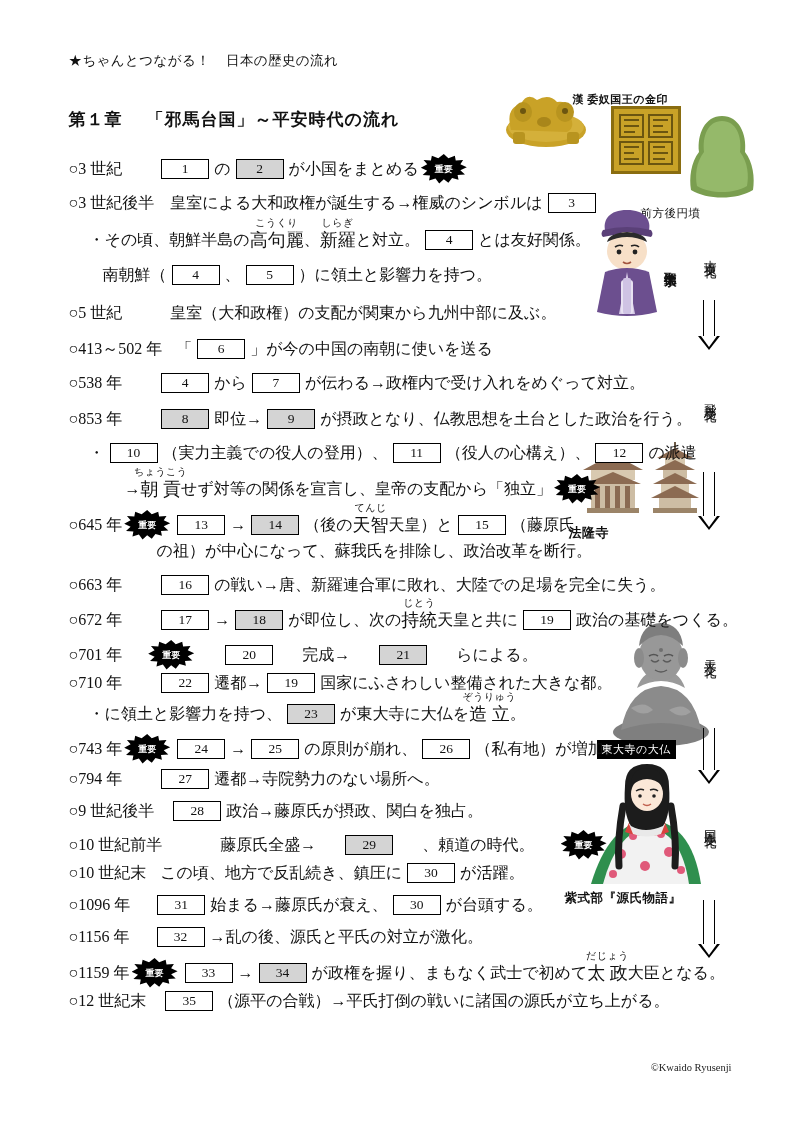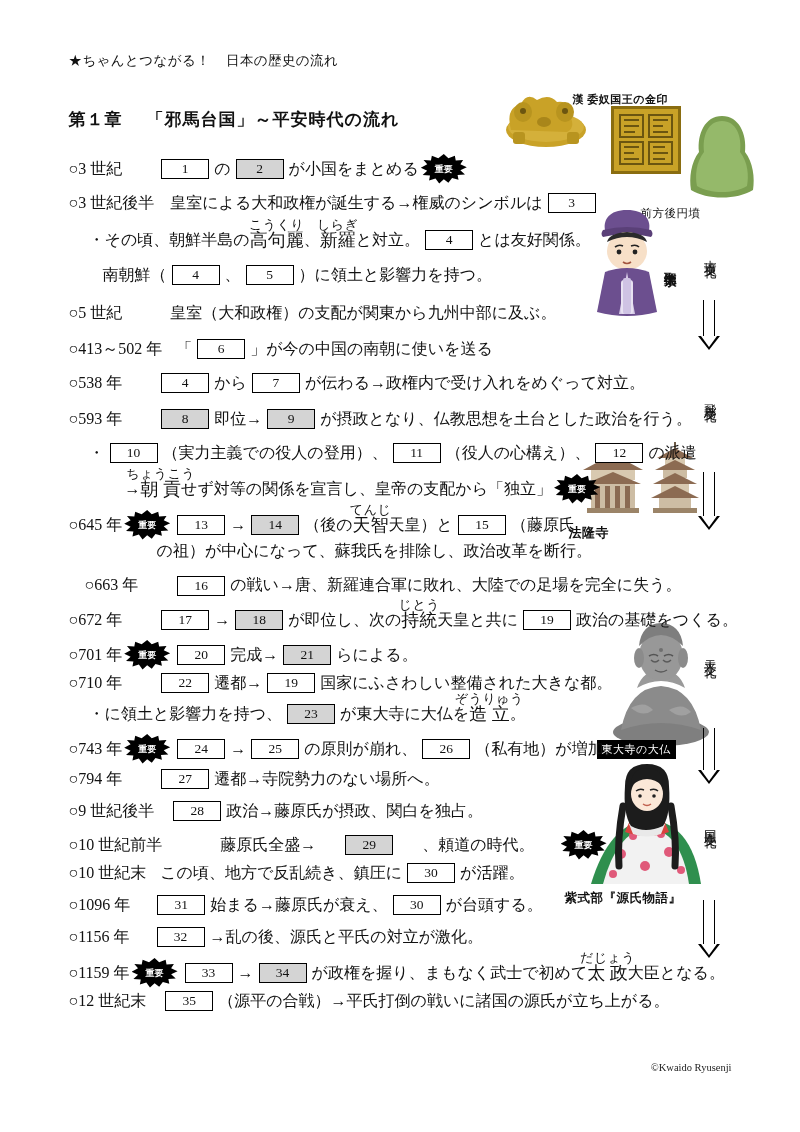--- a/index.html
+++ b/index.html
@@ -78,21 +78,21 @@
   .ruby {
     position: relative;
     display: inline-block;
   }
   .ruby > .rb { font-size: 18px; }
   .ruby > .rt {
     position: absolute;
     left: 50%;
     transform: translateX(-50%);
     top: -10px;
-    font-size: 13px;
+    font-size: 10px;
     letter-spacing: 0.5px;
     white-space: nowrap;
     line-height: 1;
   }
 
   
   .burst {
     position: relative;
     display: inline-block;
     width: 46px;
@@ -417,21 +417,21 @@
       </div>
       <div class="row" style="position: absolute; left: 0px; top: 232px;">
         <span class="txt">○538 年</span>
         <span class="ind" style="width: 34px;"></span>
         <span class="box">4</span>
         <span class="txt">から</span>
         <span class="box">7</span>
         <span class="txt">が伝わる→政権内で受け入れをめぐって対立。</span>
       </div>
       <div class="row" style="position: absolute; left: 0px; top: 268px;">
-        <span class="txt">○593 年</span>
+        <span class="txt">○853 年</span>
         <span class="ind" style="width: 34px;"></span>
         <span class="box shaded">8</span>
         <span class="txt">即位→</span>
         <span class="box shaded">9</span>
         <span class="txt">が摂政となり、仏教思想を土台とした政治を行う。</span>
       </div>
       <div class="row" style="position: absolute; left: 0px; top: 302px;">
         <span class="ind" style="width: 20px;"></span>
         <span class="txt">・</span>
         <span class="box">10</span>
@@ -463,39 +463,39 @@
         <span class="txt">（後の</span>
         <span class="ruby"><span class="rt">てんじ</span><span class="rb">天智</span></span>
         <span class="txt">天皇）と</span>
         <span class="box">15</span>
         <span class="txt">（藤原氏</span>
       </div>
       <div class="row" style="position: absolute; left: 0px; top: 400px;">
         <span class="ind" style="width: 88px;"></span>
         <span class="txt">の祖）が中心になって、蘇我氏を排除し、政治改革を断行。</span>
       </div>
-      <div class="row" style="position: absolute; left: 16px; top: 434px; align-items: flex-end;">
+      <div class="row" style="position: absolute; left: 0px; top: 434px;">
         <span class="txt">○663 年</span>
         <span class="ind" style="width: 34px;"></span>
         <span class="box">16</span>
         <span class="txt">の戦い→唐、新羅連合軍に敗れ、大陸での足場を完全に失う。</span>
       </div>
       <div class="row" style="position: absolute; left: 0px; top: 468px;">
         <span class="txt">○672 年</span>
         <span class="ind" style="width: 34px;"></span>
         <span class="box">17</span>
         <span class="txt">→</span>
         <span class="box shaded">18</span>
         <span class="txt">が即位し、次の</span>
         <span class="ruby"><span class="rt">じとう</span><span class="rb">持統</span></span>
         <span class="txt">天皇と共に</span>
         <span class="box">19</span>
         <span class="txt">政治の基礎をつくる。</span>
       </div>
-      <div class="row" style="position: absolute; left: 0px; top: 500px;">
+      <div class="row" style="position: absolute; left: 0px; top: 500px; gap: 24px;">
         <span class="txt">○701 年</span>
         <span class="burst">
           <span class="star-shape"></span>
           <span class="burst-label">重要</span>
         </span>
         <span class="box">20</span>
         <span class="txt">完成→</span>
         <span class="box shaded">21</span>
         <span class="txt">らによる。</span>
       </div>

